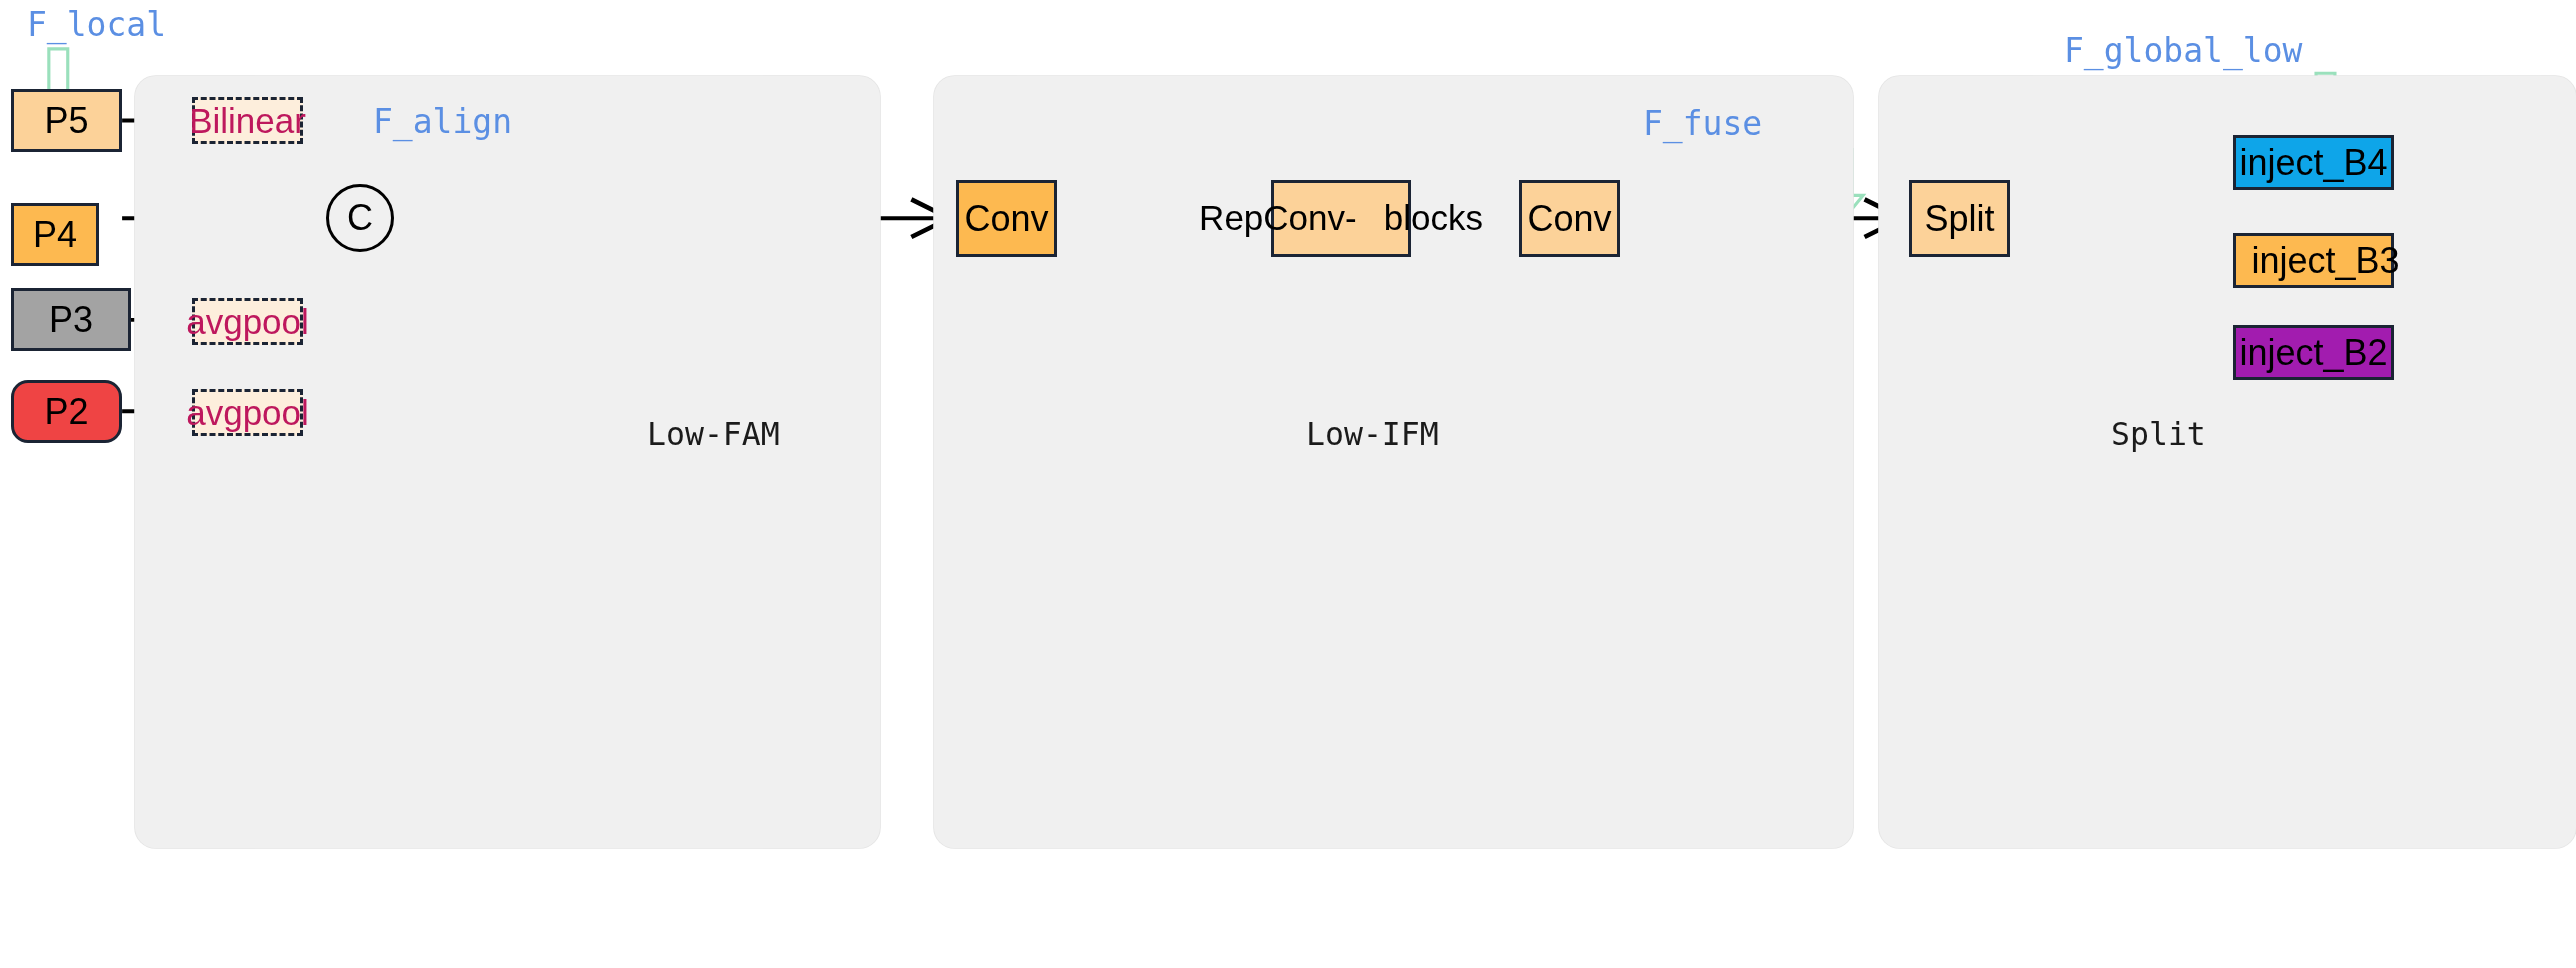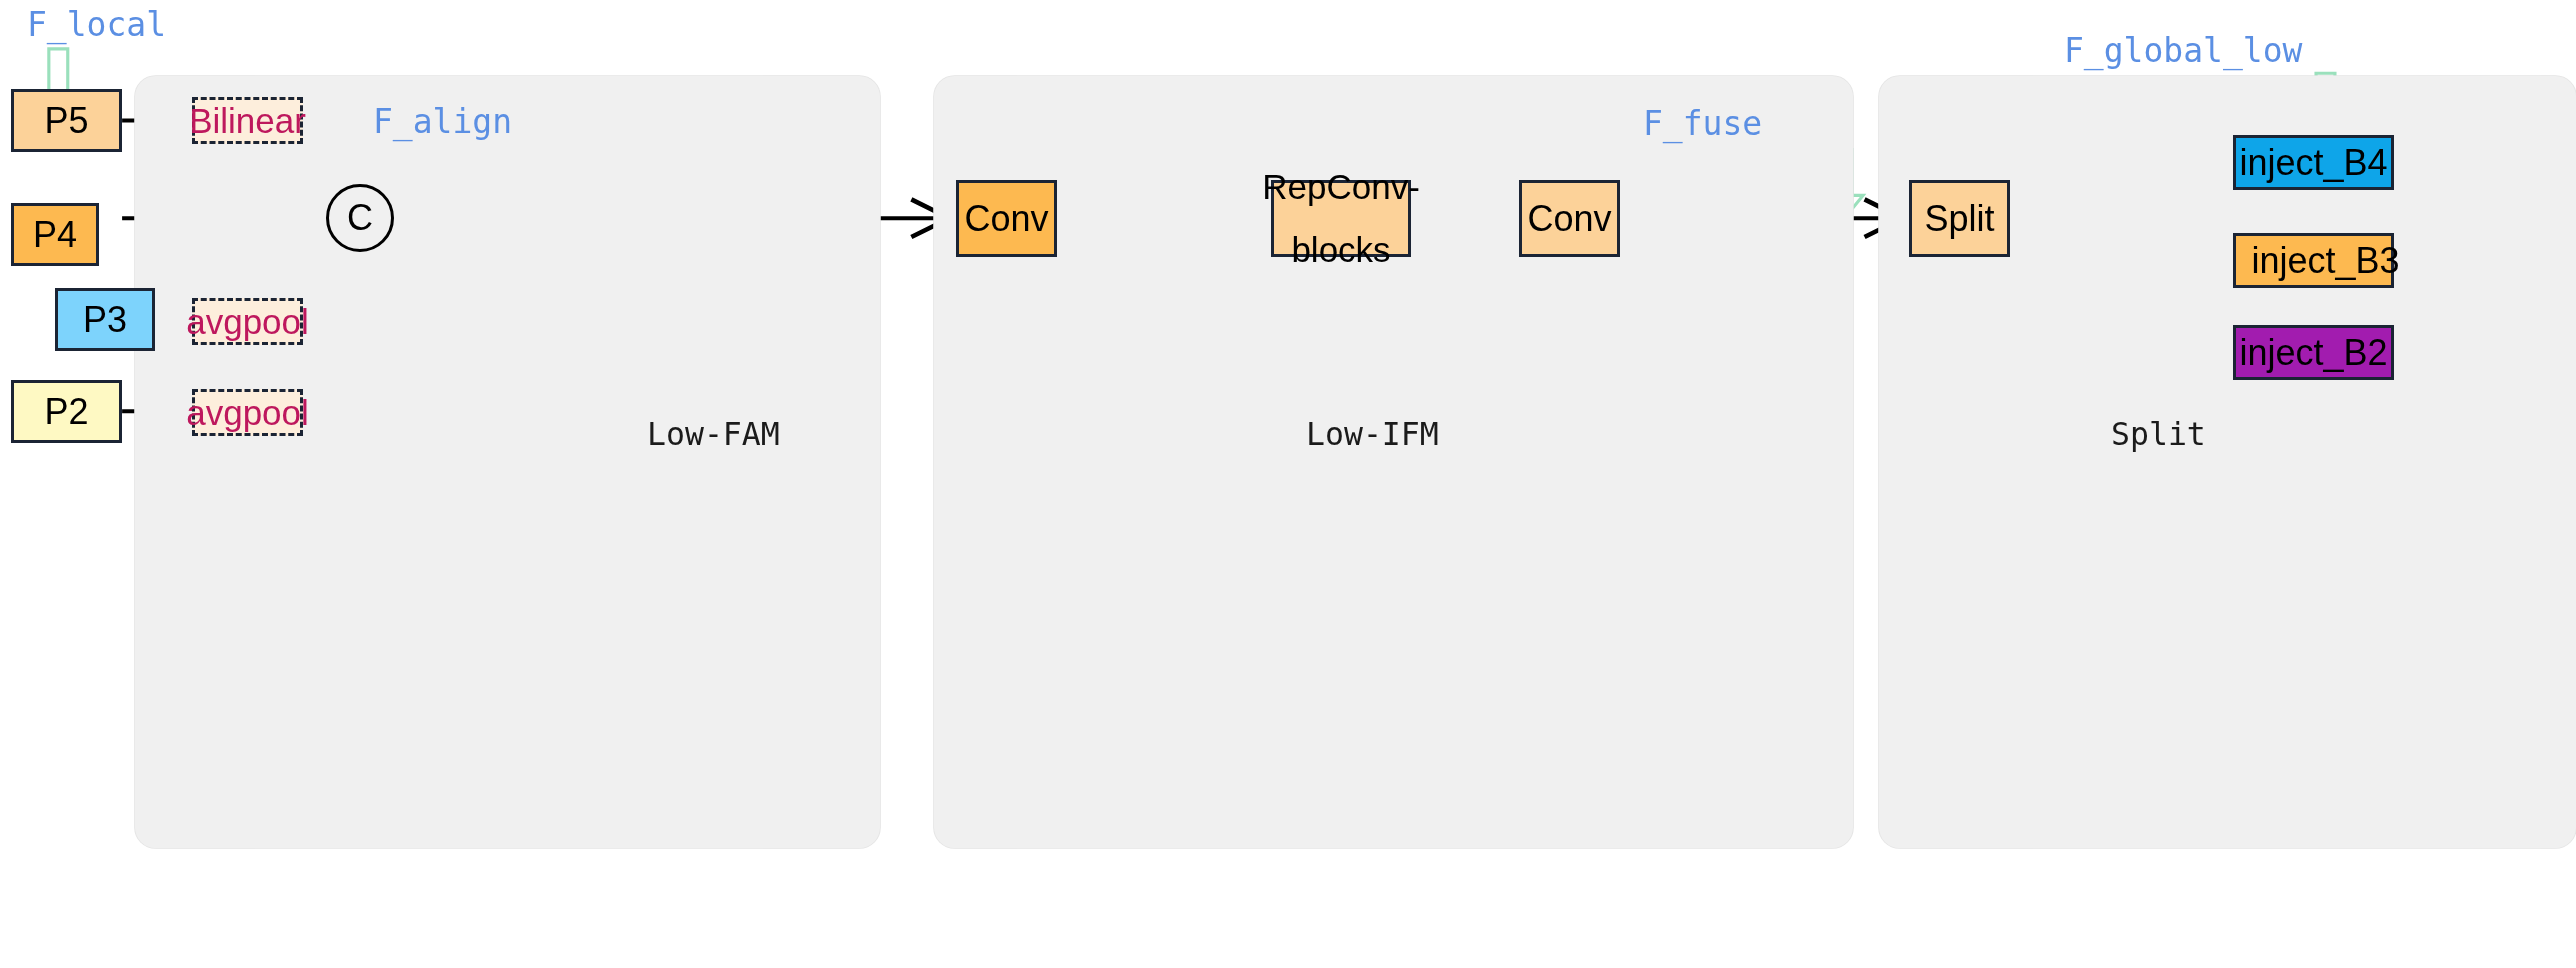--- a/index.html
+++ b/index.html
@@ -145,45 +145,45 @@
   <div class="bluelabel" style="left:373px;top:102px;">F_align</div>
   <div class="bluelabel" style="left:1643px;top:104px;">F_fuse</div>
   <div class="bluelabel" style="left:2064px;top:31px;">F_global_low</div>
 
   <div class="nodebox" style="left:11px;top:89px;width:111px;height:63px;background:#fcd299;">
     <span>P5</span>
   </div>
   <div class="nodebox" style="left:11px;top:187px;width:88px;height:63px;background:#fdb950;margin-top:16px;">
     <span>P4</span>
   </div>
-  <div class="nodebox" style="left:11px;top:288px;width:100px;height:63px;background:#7dd3fc;margin-left:44px;">
+  <div class="nodebox" style="left:11px;top:288px;width:120px;height:63px;background:#a3a3a3;">
     <span>P3</span>
   </div>
-  <div class="nodebox" style="left:11px;top:380px;width:111px;height:63px;background:#fef9c3;">
+  <div class="nodebox" style="left:11px;top:380px;width:111px;height:63px;background:#ef4444;border-radius:17px;">
     <span>P2</span>
   </div>
 
   <div class="dashbox" style="left:192px;top:97px;width:111px;height:47px;">
     <span>Bilinear</span>
   </div>
   <div class="dashbox" style="left:192px;top:298px;width:111px;height:47px;">
     <span>avgpool</span>
   </div>
   <div class="dashbox" style="left:192px;top:389px;width:111px;height:47px;">
     <span>avgpool</span>
   </div>
 
   <div class="concat" style="left:326px;top:184px;width:68px;height:68px;">
     <span>C</span>
   </div>
 
   <div class="nodebox" style="left:956px;top:180px;width:101px;height:77px;background:#fdb950;">
     <span>Conv</span>
   </div>
-  <div class="nodebox small" style="left:1271px;top:180px;width:140px;height:77px;background:#fcd299;flex-direction:column;gap:27px;">
+  <div class="nodebox small" style="left:1271px;top:180px;width:140px;height:77px;background:#fcd299;flex-direction:row;gap:27px;">
     <span>RepConv-</span>
     <span>blocks</span>
   </div>
   <div class="nodebox" style="left:1519px;top:180px;width:101px;height:77px;background:#fcd299;">
     <span>Conv</span>
   </div>
 
   <div class="nodebox" style="left:1909px;top:180px;width:101px;height:77px;background:#fcd299;">
     <span>Split</span>
   </div>

